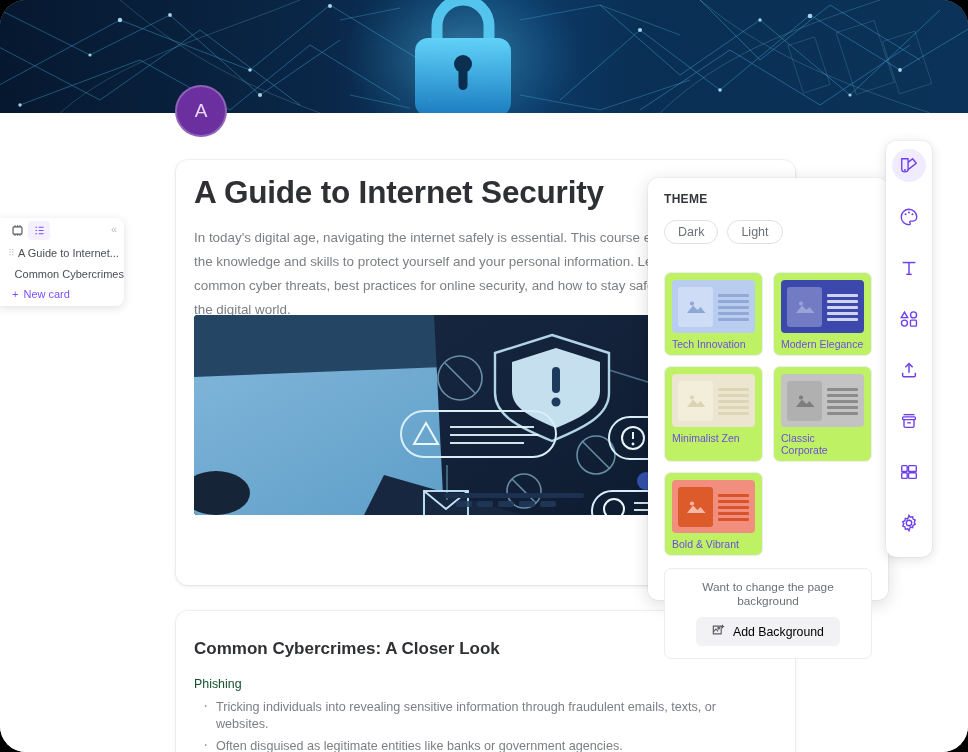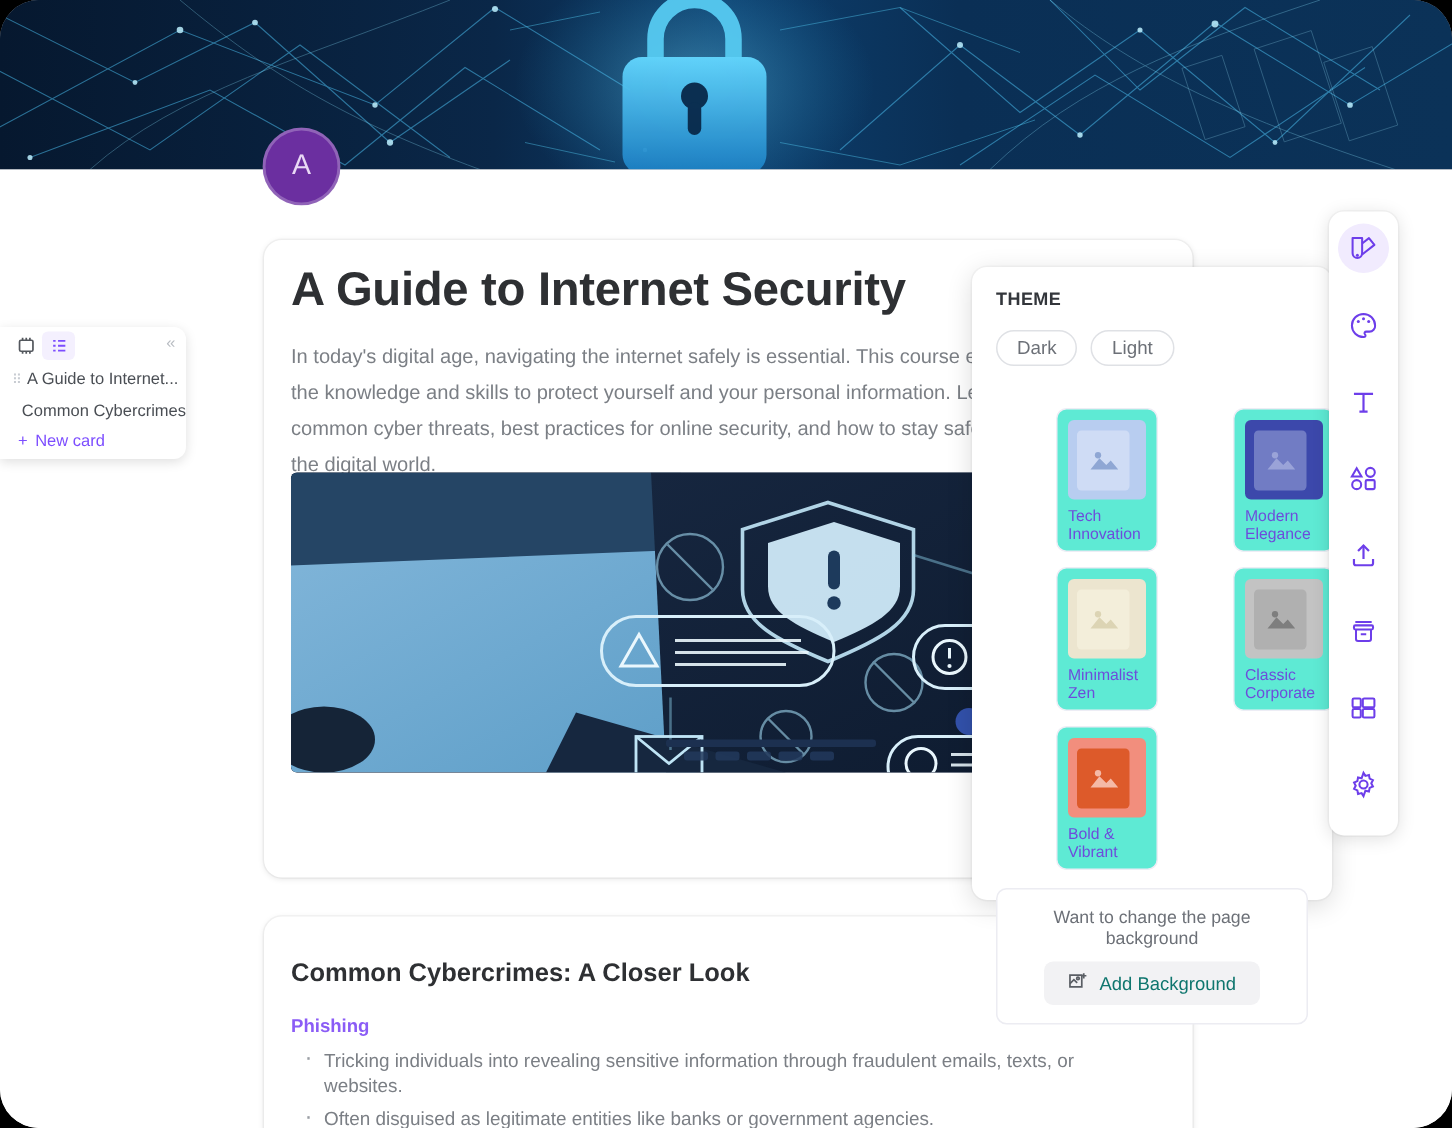--- a/index.html
+++ b/index.html
@@ -86,21 +86,21 @@
     border-radius: 4px; overflow: hidden;
     background: #14243c;
   }
 
   .sec-title {
     position: absolute; left: 18px; top: 28px;
     font-size: 17px; font-weight: bold; color: #2e3033;
   }
   .sub-title {
     position: absolute; left: 18px; top: 66px;
-    font-size: 12.4px; font-weight: bold; color: #8b5cf6;
+    font-size: 12.4px; font-weight: normal; color: #14532d;
   }
   .bullets {
     position: absolute; left: 24px; top: 88px; width: 570px;
     list-style: none;
   }
   .bullets li {
     position: relative;
     padding-left: 16px;
     font-size: 12.6px; line-height: 17px;
     color: #7b7f85;
@@ -175,26 +175,25 @@
     font-size: 12.5px; color: #6c7077;
     font-family: "Liberation Sans", sans-serif;
     cursor: pointer;
   }
   .theme-grid {
     display: grid;
     grid-template-columns: repeat(2, 1fr);
     gap: 10px;
   }
   .theme-card {
-    background: #5eead4;
+    background: #bef264;
     border: 1px solid #ededf5;
     border-radius: 7px;
     padding: 7px 7px 5px;
     cursor: pointer;
-    margin-left: 40px;
   }
   .tc-prev {
     height: 53px; border-radius: 4px;
     display: flex; align-items: center; gap: 5px;
     padding: 6px;
   }
   .tc-img {
     width: 35px; height: 40px;
     border-radius: 3px;
     position: relative; overflow: hidden;
@@ -211,21 +210,21 @@
     border-radius: 7px;
     padding: 11px 10px 12px;
     text-align: center;
     background: #fff;
   }
   .bg-text { font-size: 11.8px; color: #6c7077; margin-bottom: 9px; }
   .bg-btn {
     display: inline-flex; align-items: center; gap: 7px;
     background: #f2f2f4; border: none;
     border-radius: 6px; padding: 6px 16px;
-    font-size: 12.3px; color: #0f766e;
+    font-size: 12.3px; color: #000000;
     font-family: "Liberation Sans", sans-serif;
     cursor: pointer;
   }
 
   
   .rail {
     position: absolute; left: 886px; top: 141px;
     width: 46px; height: 416px;
     background: #fff;
     border-radius: 10px;

